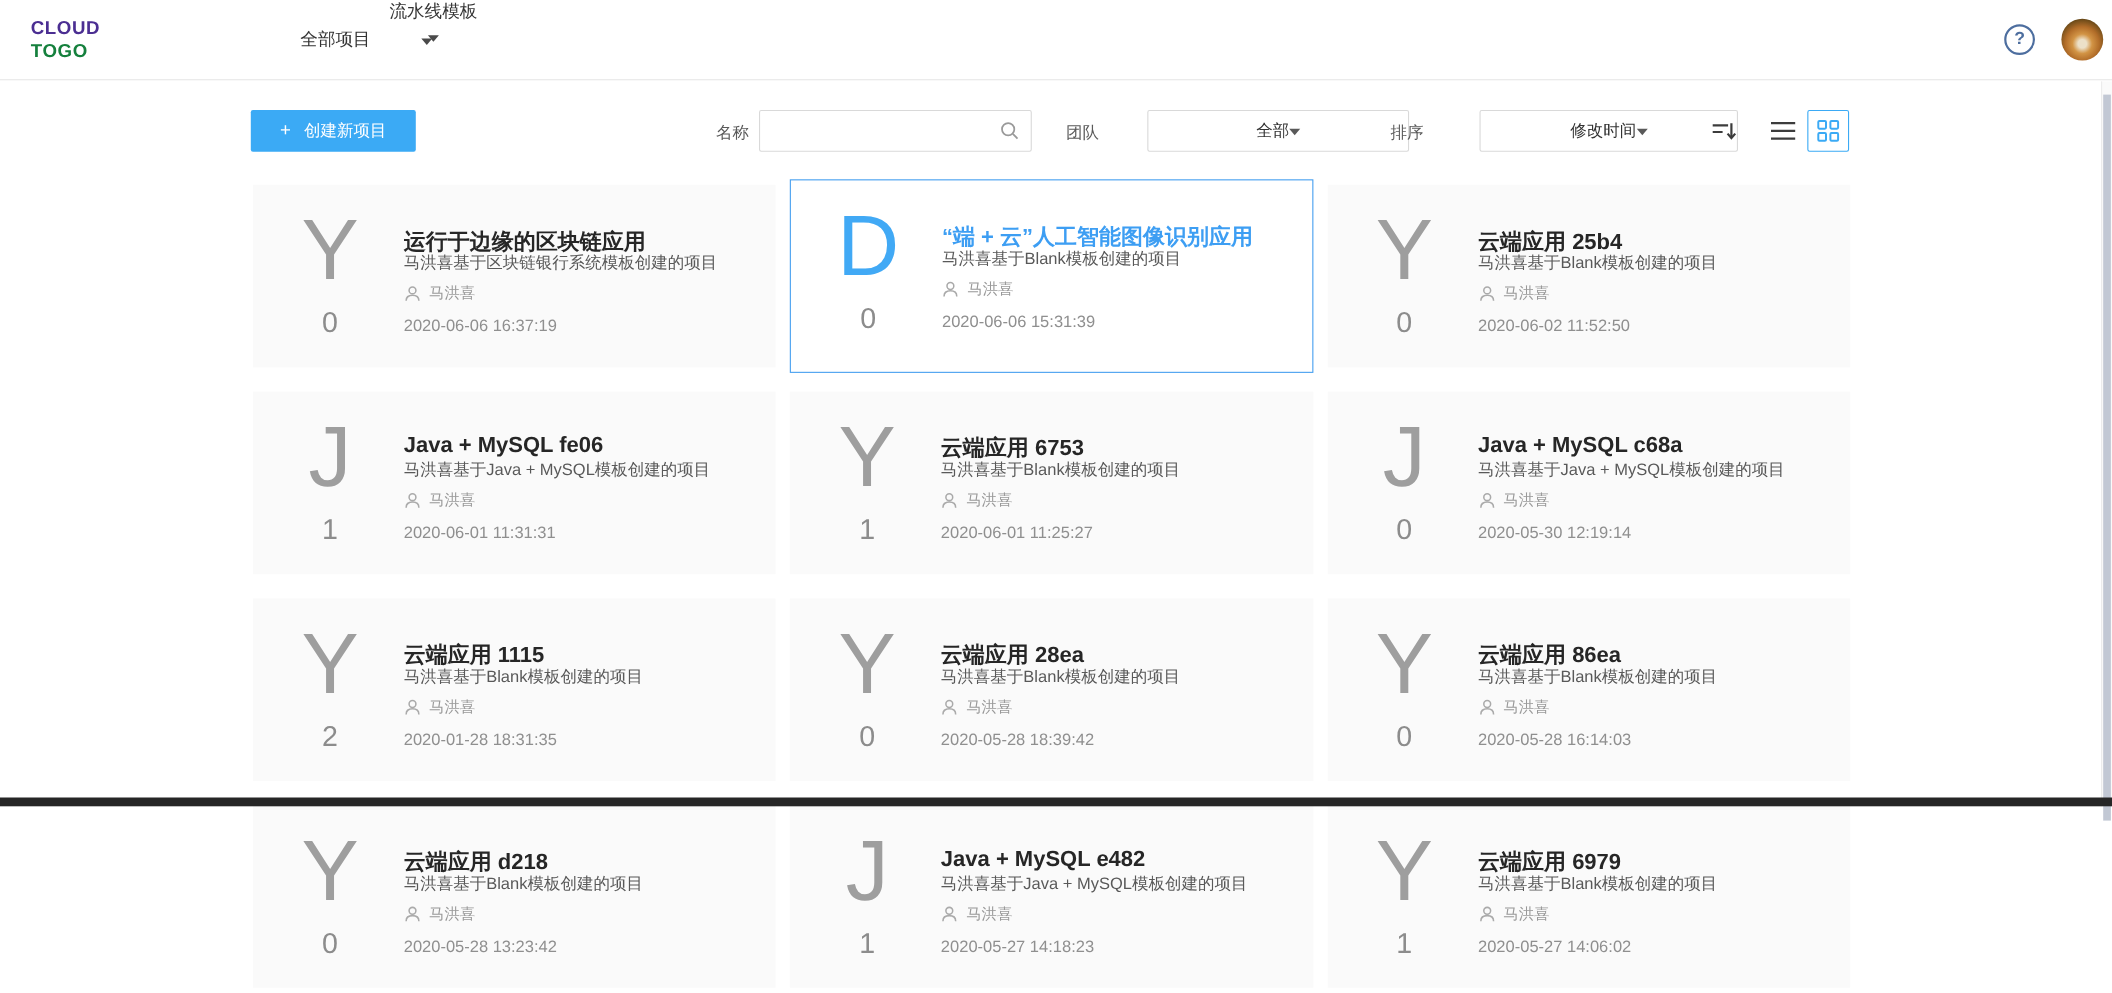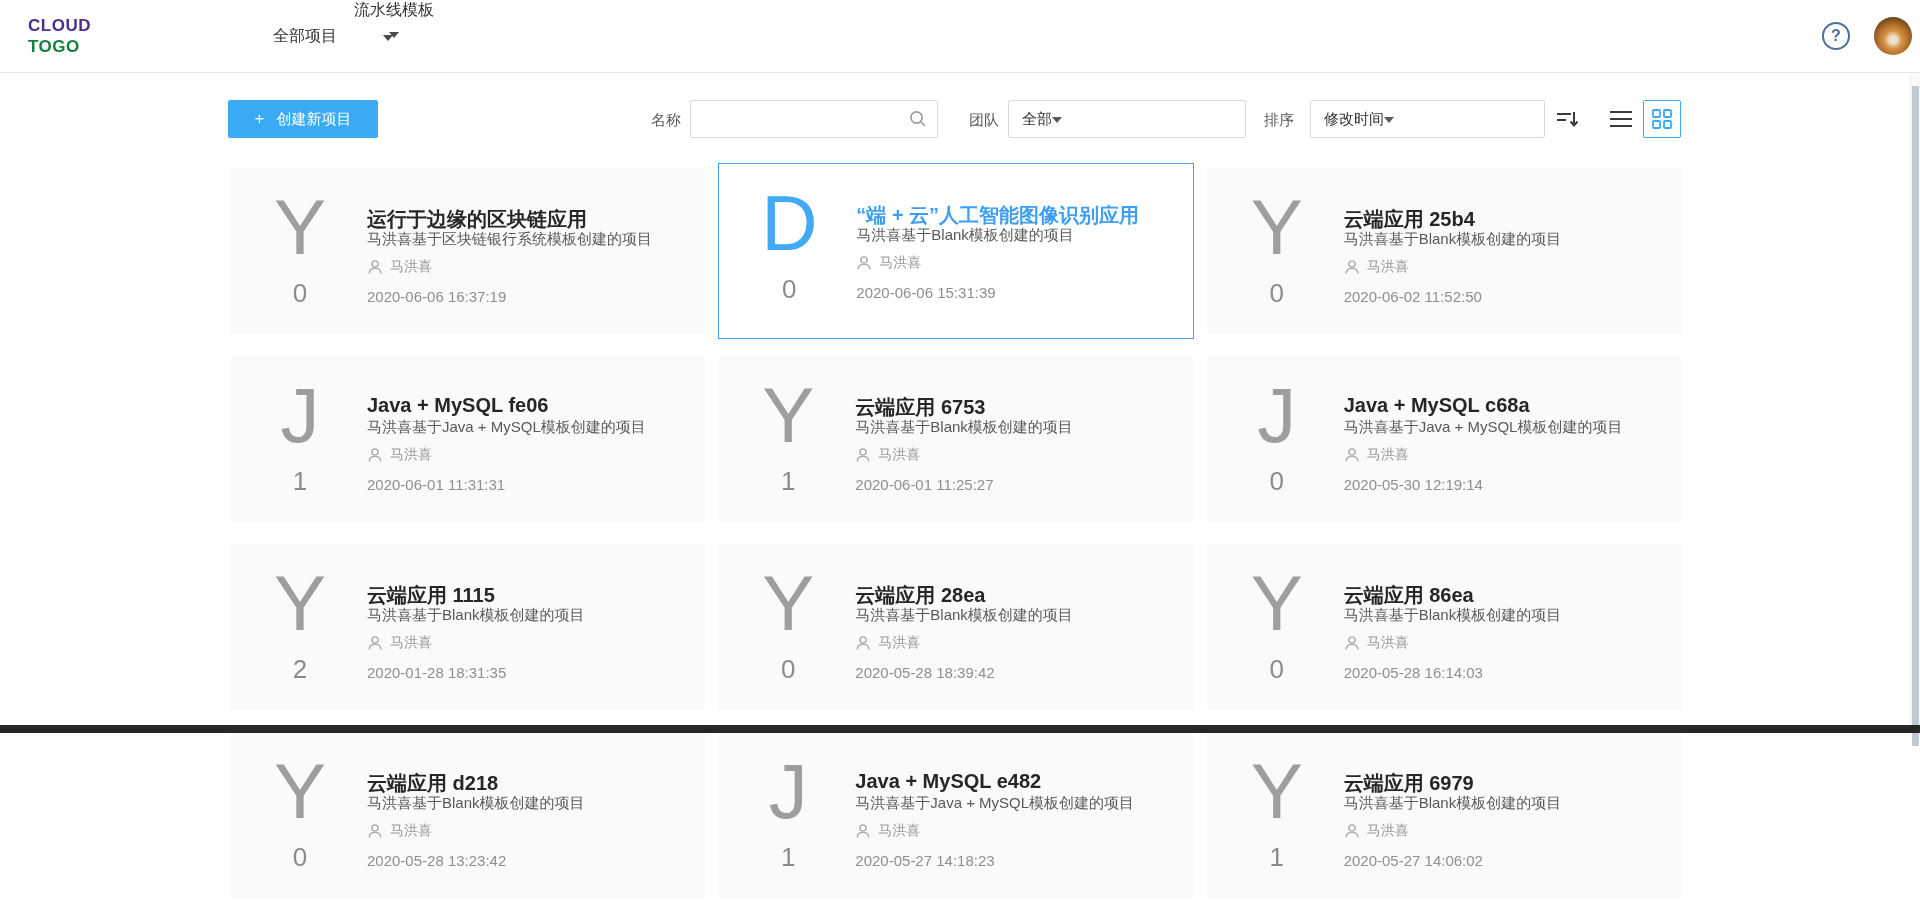--- a/index.html
+++ b/index.html
@@ -39,21 +39,21 @@
   .lbl-team { left:969px; }
   .lbl-sort { left:1264px; }
   .search-box { position:absolute; left:690px; top:100px; width:248px; height:38px;
     background:#fff; border:1px solid #d9d9d9; border-radius:2px; }
   .search-box input { position:absolute; left:0; top:0; width:100%; height:100%;
     border:none; outline:none; background:transparent; padding:0 36px 0 12px;
     font-size:14px; color:#333; font-family:inherit; }
   .search-ico { position:absolute; right:10px; top:9px; width:18px; height:18px; }
   .select { position:absolute; top:100px; height:38px; background:#fff;
     border:1px solid #d9d9d9; border-radius:2px; display:flex; align-items:center;
-    justify-content:flex-start; padding:0 13px; font-size:15px; color:#333; cursor:pointer; }
+    justify-content:center; padding:0 13px; font-size:15px; color:#333; cursor:pointer;margin-left:35px; }
   .sel-team { left:1008px; width:238px; }
   .sel-sort { left:1310px; width:235px; }
   .select .caret { border-top-color:#595959; }
   .icon-btn { position:absolute; top:100px; width:38px; height:38px; display:flex;
     align-items:center; justify-content:center; cursor:pointer; background:transparent;
     border:none; }
   .ib-sortdir { left:1548px; }
   .ib-list { left:1602px; }
   .ib-grid { left:1643px; border:1px solid #3baaf5; border-radius:2px; background:#fff; }
 

